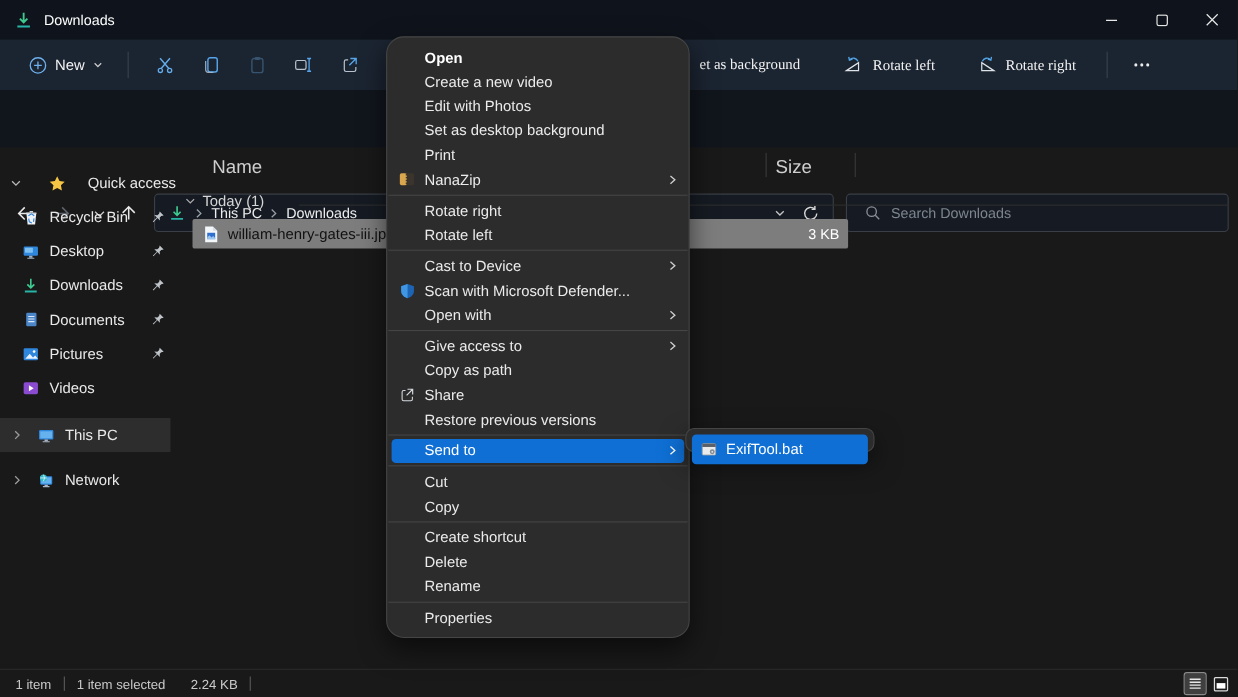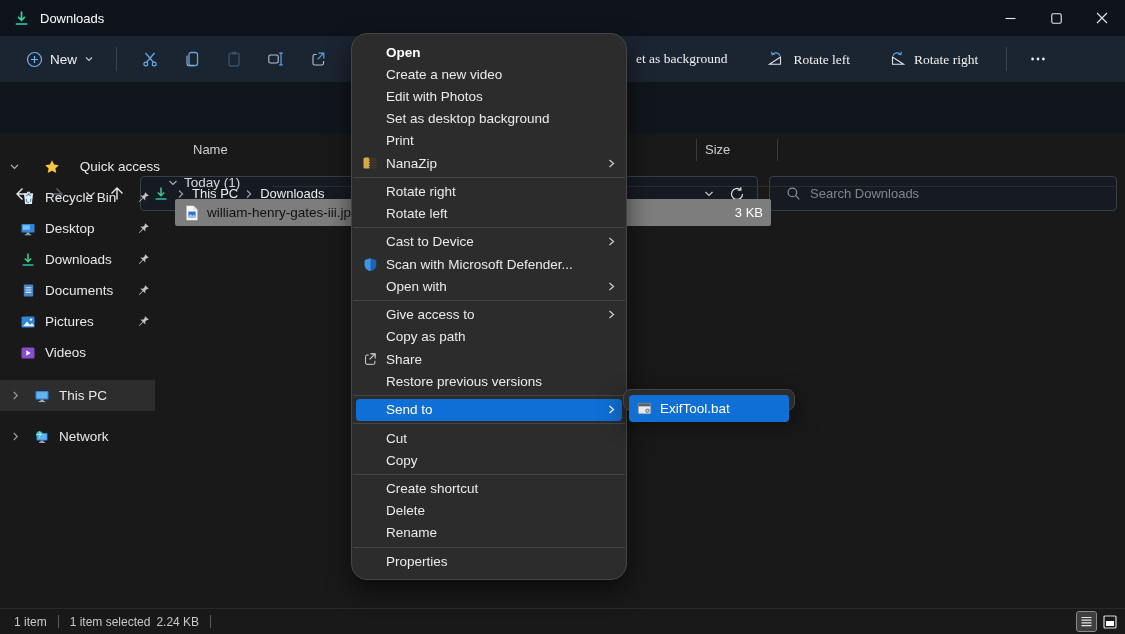--- a/index.html
+++ b/index.html
@@ -43,21 +43,21 @@
   .sb-item { display:flex; align-items:center; height:31px; position:relative; }
   .sb-item .chev { width:30px; display:flex; justify-content:center; }
   .sb-item .ic { width:24px; display:flex; justify-content:center; }
   .sb-item .lbl { margin-left:5px; font-size:13.5px; color:#e9e9e9; white-space:nowrap; }
   .sb-item .pin { position:absolute; right:10px; }
   .sb-child { padding-left:16px; }
   .sb-selected { background:#2d2d2d; }
 
   
   .main { top:134px; left:160px; width:965px; height:474px; }
-  .col-hdr { position:absolute; top:8px; font-size:13px; color:#cfcfcf; }
+  .col-hdr { position:absolute; top:8px; font-size:17px; color:#cfcfcf; }
   .col-div { position:absolute; top:5px; width:1px; height:22px; background:#3a3a3a; }
   .group-row { position:absolute; top:41px; left:8px; display:flex; align-items:center; gap:6px; font-size:13.5px; color:#d6d6d6; }
   .group-line { position:absolute; top:52px; left:112px; width:845px; height:1px; background:#2d2d2d; }
   .file-row { position:absolute; left:15px; top:65px; width:596px; height:27px; background:#7d7d7d; border-radius:2px; display:flex; align-items:center; }
   .file-row .fic { margin:0 8px 0 10px; }
   .file-row .fname { color:#111111; font-size:13.5px; }
   .file-row .fsize { position:absolute; right:8px; color:#ffffff; font-size:13px; }
 
   
   .ctxmenu { left:351px; top:33px; width:276px; background:#2c2c2c; border:1px solid #454545; border-radius:16px; padding:7px 0; box-shadow:0 10px 24px rgba(0,0,0,.55); z-index:10; }
@@ -582,21 +582,21 @@
         </svg>
     </span>
     <span class="slbl">ExifTool.bat</span>
   </div>
 </div>
 
 <div class="abs statusbar">
   <span style="margin-left:14px;">1 item</span>
   <span class="st-sep"></span>
   <span>1 item selected</span>
-  <span style="margin-left:6px;">2.24 KB</span>
+  <span style="margin-left:23px;">2.24 KB</span>
   <span class="st-sep"></span>
   <div class="view-toggles">
     <div class="vbtn active">
       <span>
         <svg width="13" height="13" viewBox="0 0 13 13">
             <path d="M1.5 2.5h10M1.5 5.2h10M1.5 7.9h10M1.5 10.6h10" stroke="#e8e8e8" stroke-width="1.2"></path>
           </svg>
       </span>
     </div>
     <div class="vbtn">

